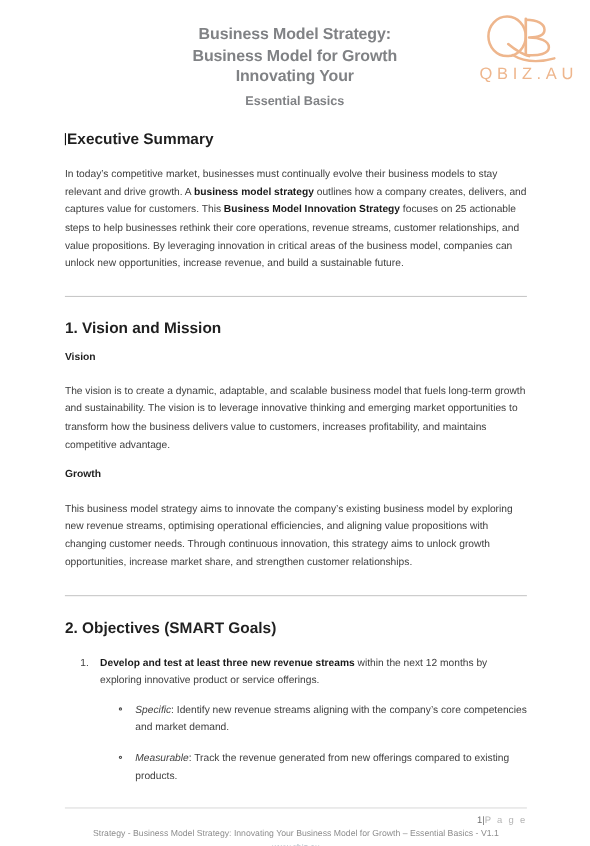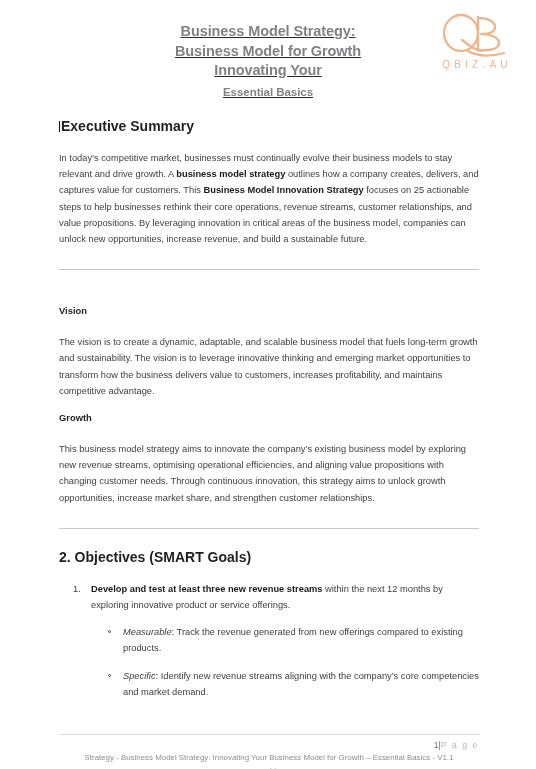--- a/index.html
+++ b/index.html
@@ -14,21 +14,20 @@
     color: #2a2a2a;
     position: relative;
     overflow: hidden;
   }
 
   .page {
     position: relative;
     width: 536px;
     height: 559px;
     box-sizing: border-box;
-    text-decoration: underline;
   }
 
   
   .header {
     position: relative;
     padding-top: 22px;
     height: 92px;
     box-sizing: border-box;
   }
   .title-block {
@@ -59,21 +58,21 @@
     width: 86px;
     text-align: center;
   }
   .logo-mark {
     height: 46px;
     width: 86px;
     display: block;
   }
   .logo-word {
     margin-top: 1px;
-    font-size: 10px;
+    font-size: 15px;
     letter-spacing: 4.2px;
     color: #eeb68d;
     font-family: "Liberation Sans", sans-serif;
     text-indent: 4px;
   }
 
   
   .content {
     position: absolute;
     left: 59px;
@@ -250,20 +249,21 @@
     <h2 class="sec"><span class="caret"></span><span>Executive Summary</span></h2>
 
     <div class="gap-md"></div>
 
     <p class="body"><span>In today’s competitive market, businesses must continually evolve their business models to stay relevant and drive growth. A </span><b>business model strategy</b><span> outlines how a company creates, delivers, and captures value for customers. This </span><b>Business Model Innovation Strategy</b><span> focuses on 25 actionable steps to help businesses rethink their core operations, revenue streams, customer relationships, and value propositions. By leveraging innovation in critical areas of the business model, companies can unlock new opportunities, increase revenue, and build a sustainable future.</span></p>
 
     <div class="gap-lg"></div>
     <hr class="rule">
     <div class="gap-lg"></div>
 
+    <h2 class="sec">1. Vision and Mission</h2>
 
     <div class="gap-sm"></div>
 
     <h3 class="sub">Vision</h3>
 
     <div class="gap-md"></div>
 
     <p class="body">The vision is to create a dynamic, adaptable, and scalable business model that fuels long-term growth and sustainability. The vision is to leverage innovative thinking and emerging market opportunities to transform how the business delivers value to customers, increases profitability, and maintains competitive advantage.</p>
 
     <div class="gap-sm"></div>
@@ -280,22 +280,22 @@
 
     <h2 class="sec">2. Objectives (SMART Goals)</h2>
 
     <div class="gap-md"></div>
 
     <ol class="objectives">
       <li>
         <span class="li-text"><b>Develop and test at least three new revenue streams</b><span> within the next 12 months by exploring innovative product or service offerings.</span></span>
 
         <ul class="smart">
+          <li><i>Specific</i><span>: Identify new revenue streams aligning with the company’s core competencies and market demand.</span></li>
           <li><i>Measurable</i><span>: Track the revenue generated from new offerings compared to existing products.</span></li>
-          <li><i>Specific</i><span>: Identify new revenue streams aligning with the company’s core competencies and market demand.</span></li>
         </ul>
       </li>
     </ol>
 
   </div>
 
   <div class="footer">
     <hr class="footer-rule">
     <div class="page-num"><span class="num">1</span><span class="num">|</span><span class="word">P a g e</span></div>
     <div class="footer-line">Strategy - Business Model Strategy: Innovating Your Business Model for Growth – Essential Basics - V1.1</div>

